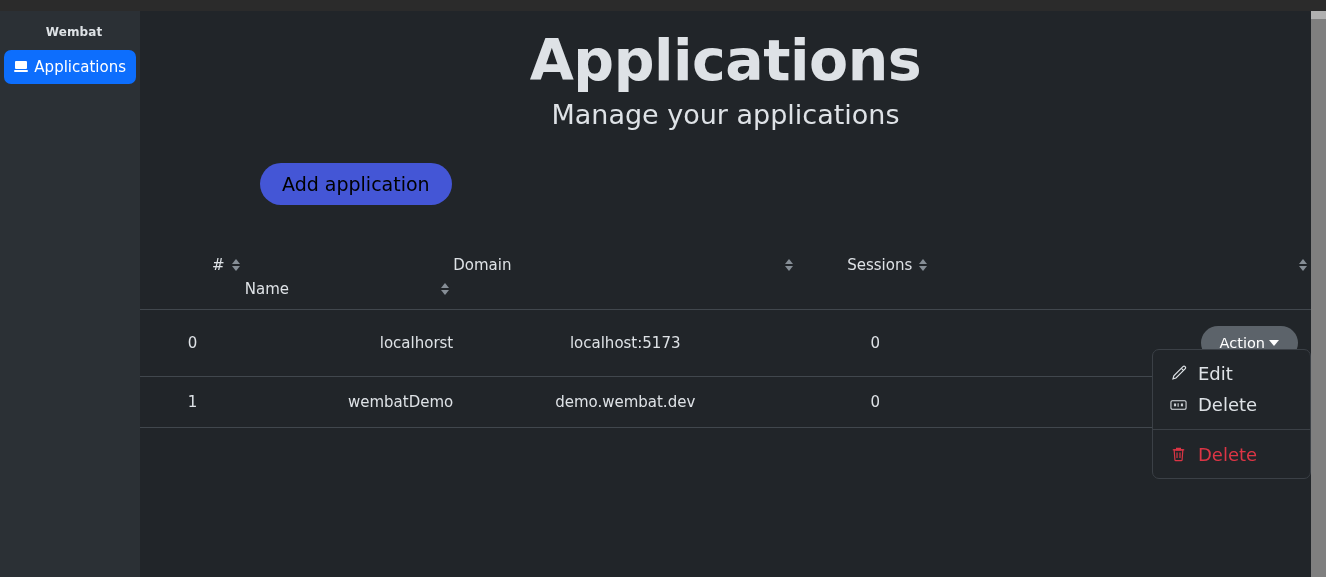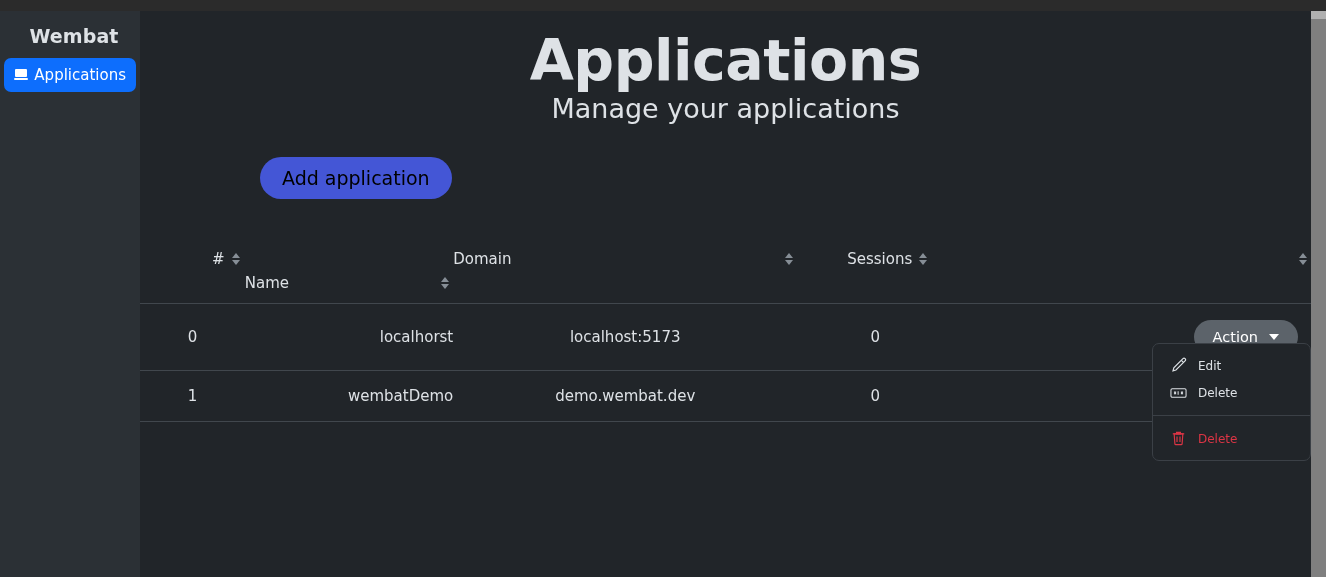--- a/index.html
+++ b/index.html
@@ -62,21 +62,21 @@
   .sidebar {
     width: 140px;
     min-width: 140px;
     background: #2b3035;
     padding: 0;
     box-sizing: border-box;
   }
   .brand {
     text-align: center;
     color: #dee2e6;
-    font-size: 19px;
+    font-size: 12px;
     font-weight: bold;
     padding: 14px 0 11px 8px;
     letter-spacing: .1px;
   }
   .nav-item {
     display: flex;
     align-items: center;
     gap: 7px;
     margin: 0 4px;
     padding: 8px 10px;
@@ -123,21 +123,21 @@
     font-weight: bold;
     letter-spacing: -0.5px;
     margin: 20px 0 0 0;
     line-height: 1.05;
   }
   .page-subtitle {
     text-align: center;
     color: #dee2e6;
     font-size: 27px;
     font-weight: normal;
-    margin: 2px 0 0 0;
+    margin: 8px 0 0 0;
     line-height: 1.2;
   }
 
   .toolbar {
     margin: 32px 0 0 120px;
   }
   .btn-add {
     background: #4456d6;
     color: #000000;
     border: none;
@@ -215,21 +215,21 @@
 
   
   .action-cell {
     position: relative;
     text-align: right;
     padding-right: 13px !important;
   }
   .btn-action {
     display: inline-flex;
     align-items: center;
-    gap: 11px;
+    gap: 4px;
     background: #5c636a;
     color: #ffffff;
     border: none;
     border-radius: 20px;
     font-size: 14.5px;
     padding: 9px 19px;
     font-family: "DejaVu Sans", sans-serif;
     cursor: pointer;
   }
   .caret-down {
@@ -253,21 +253,21 @@
     text-align: left;
     z-index: 40;
     box-sizing: border-box;
   }
   .menu-item {
     display: flex;
     align-items: center;
     gap: 11px;
     padding: 5px 17px;
     color: #dee2e6;
-    font-size: 12px;
+    font-size: 18px;
     cursor: pointer;
     white-space: nowrap;
   }
   .menu-item.danger { color: #dc3545; }
   .menu-divider {
     height: 1px;
     background: #3b4046;
     margin: 9px 0;
   }
   .menu-item svg { flex: none; display: block; }

